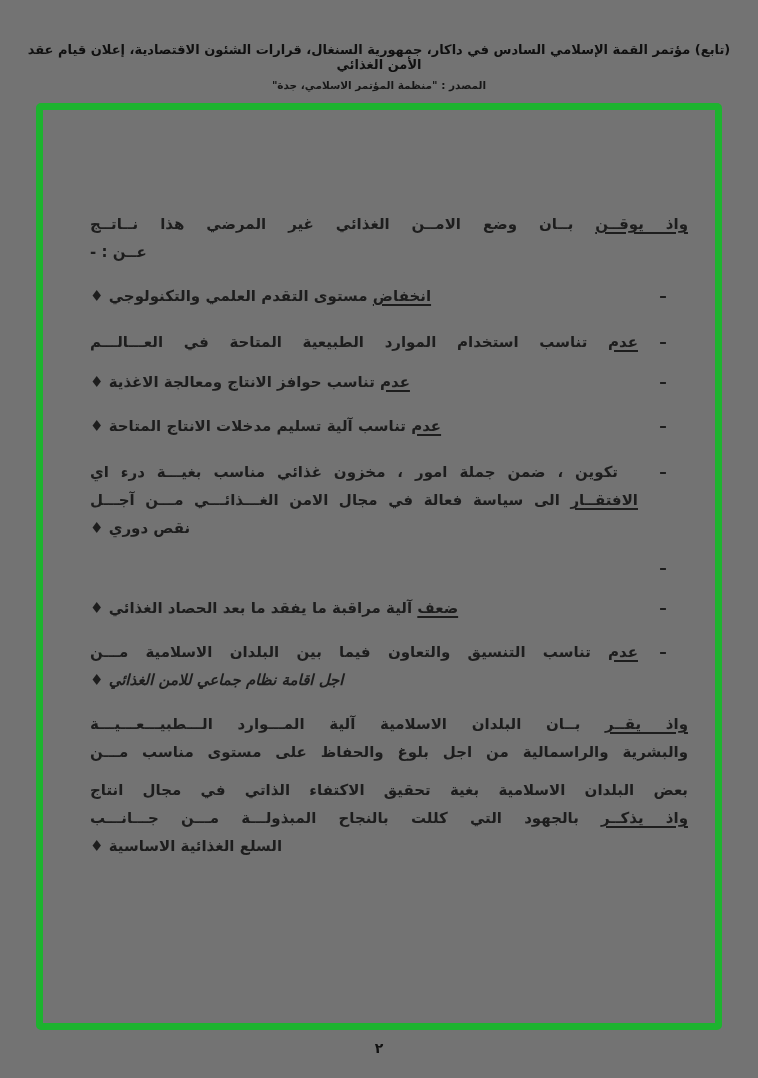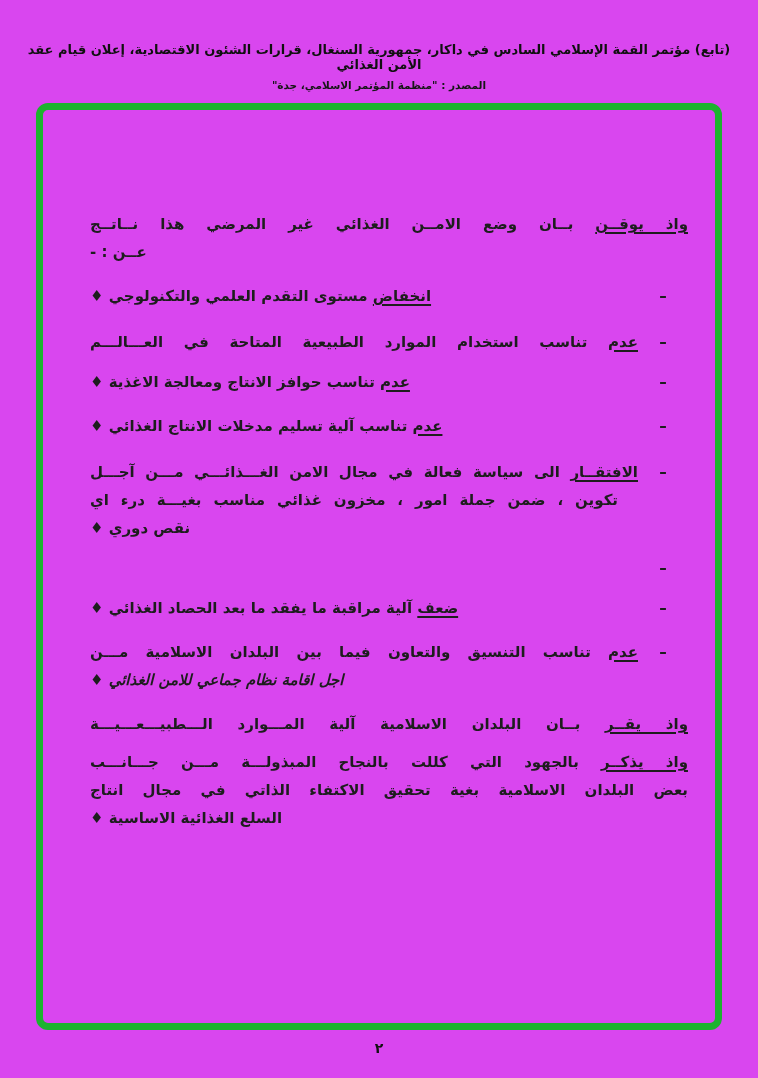--- a/index.html
+++ b/index.html
@@ -6,21 +6,21 @@
   html, body { margin: 0; padding: 0; }
   body {
     width: 758px; height: 1078px;
     background: #ffffff;
     font-family: "DejaVu Sans", sans-serif;
     color: #1c1c1c;
   }
   .page {
     position: relative;
     width: 758px; height: 1078px;
-    background: #d946ef;
+    background: #737373;
     overflow: hidden;
   }
   
   .header {
     position: absolute; top: 42px; left: 20px; right: 20px;
     direction: rtl; text-align: center;
   }
   .header-title {
     font-size: 13px; font-weight: bold; color: #101010;
     letter-spacing: 0;
@@ -28,21 +28,21 @@
   .header-source {
     margin-top: 7px;
     font-size: 10.5px; font-weight: bold; color: #161616;
   }
   
   .frame {
     position: absolute;
     left: 36px; top: 103px;
     width: 686px; height: 927px;
     border: 7px solid #1db32f;
-    border-radius: 12px;
+    border-radius: 5px;
     background: transparent;
   }
   
   .content {
     position: absolute; inset: 0;
     padding: 100px 27px 0 47px;
     direction: rtl;
     font-size: 15px; font-weight: bold;
     line-height: 28px;
     color: #1d1d1d;
@@ -112,29 +112,29 @@
       <div class="block bullet">
         <div class="marker">–</div>
         <div class="btext">
           <div class="rl"><span class="op">عدم</span> <span>تناسب حوافز الانتاج ومعالجة الاغذية ♦</span></div>
         </div>
       </div>
 
       <div class="block bullet mb18">
         <div class="marker">–</div>
         <div class="btext">
-          <div class="rl"><span class="op">عدم</span> <span>تناسب آلية تسليم مدخلات الانتاج الغذائي ♦</span></div>
+          <div class="rl"><span class="op">عدم</span> <span>تناسب آلية تسليم مدخلات الانتاج المتاحة ♦</span></div>
         </div>
       </div>
 
       <div class="block bullet mb12">
         <div class="marker">–</div>
         <div class="btext">
+          <div class="jl i20">تكوين ، ضمن جملة امور ، مخزون غذائي مناسب بغيـــة درء اي</div>
           <div class="jl"><span class="op">الافتقــار</span> <span>الى سياسة فعالة في مجال الامن الغـــذائـــي مـــن آجـــل</span></div>
-          <div class="jl i20">تكوين ، ضمن جملة امور ، مخزون غذائي مناسب بغيـــة درء اي</div>
           <div class="rl i200">نقص دوري ♦</div>
         </div>
       </div>
 
       <div class="block bullet mb12">
         <div class="marker">–</div>
         <div class="btext">
         </div>
       </div>
 
@@ -148,25 +148,26 @@
       <div class="block bullet">
         <div class="marker">–</div>
         <div class="btext">
           <div class="jl"><span class="op">عدم</span> <span>تناسب التنسيق والتعاون فيما بين البلدان الاسلامية مـــن</span></div>
           <div class="rl i55">اجل اقامة نظام جماعي للامن الغذائي ♦</div>
         </div>
       </div>
 
       <div class="block mb10">
         <div class="jl"><span class="op">واذ يقــر</span> <span>بــان البلدان الاسلامية آلية المـــوارد الـــطبيـــعـــيـــة</span></div>
+        <div class="jl">والبشرية والراسمالية من اجل بلوغ والحفاظ على مستوى مناسب مـــن</div>
       </div>
 
       <div class="block mb0">
+        <div class="jl">بعض البلدان الاسلامية بغية تحقيق الاكتفاء الذاتي في مجال انتاج</div>
         <div class="jl"><span class="op">واذ يذكــر</span> <span>بالجهود التي كللت بالنجاح المبذولـــة مـــن جـــانـــب</span></div>
-        <div class="jl">بعض البلدان الاسلامية بغية تحقيق الاكتفاء الذاتي في مجال انتاج</div>
         <div class="rl i300">السلع الغذائية الاساسية ♦</div>
       </div>
 
     </div>
   </div>
 
   <div class="pagenum">٢</div>
 
 </div>
 

